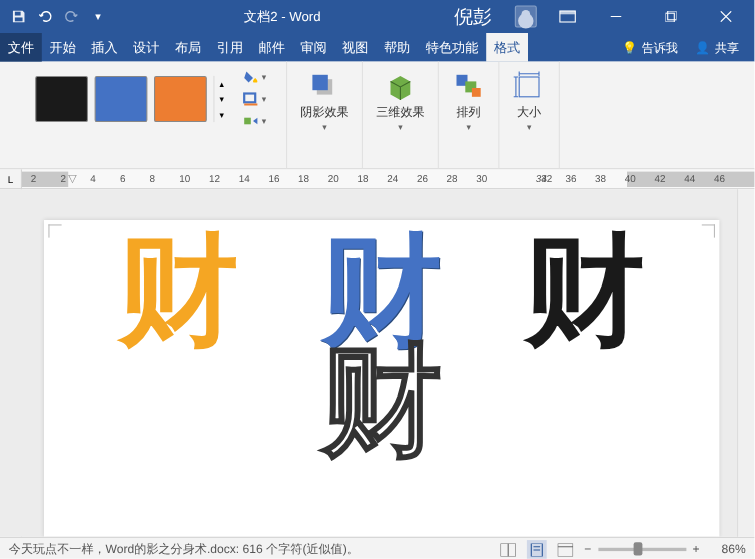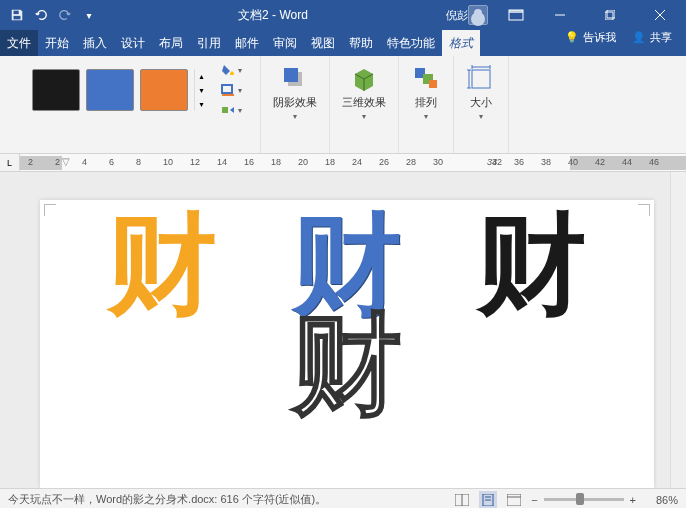--- a/index.html
+++ b/index.html
@@ -4,29 +4,29 @@
 <style>
 * { margin: 0; padding: 0; box-sizing: border-box; font-family: "Microsoft YaHei", "Segoe UI", sans-serif; }
 body { width: 686px; height: 508px; background: #fff; overflow: hidden; font-size: 12px; }
 .titlebar { height: 30px; background: linear-gradient(#2b579a,#2b579a); display: flex; align-items: center; color: #fff; }
 .qat { display: flex; align-items: center; gap: 2px; padding: 0 6px; }
 .qat-btn { width: 22px; height: 22px; display: flex; align-items: center; justify-content: center; cursor: pointer; }
 .title-center { flex: 1; text-align: center; font-size: 12px; }
 .title-right { display: flex; align-items: center; gap: 6px; padding-right: 4px; }
 .win-btn { width: 44px; height: 28px; display: flex; align-items: center; justify-content: center; cursor: pointer; }
 .win-btn.close { width: 44px; }
-.user-area { display: flex; align-items: center; gap: 0; font-size: 11px; padding: 0 6px; }
+.user-area { display: flex; align-items: center; gap: 21px; font-size: 17px; padding: 0 6px; }
 .avatar { width: 20px; height: 20px; background: #5a7bb0; border: 1px solid #88a2c8; border-radius: 2px; position: relative; }
 .avatar::after { content: ""; position: absolute; top: 3px; left: 5px; width: 8px; height: 8px; border-radius: 50%; background: #c7d3e8; box-shadow: 0 6px 0 3px #c7d3e8; }
 .ribbon-icon { width: 20px; height: 24px; display: flex; align-items: center; justify-content: center; margin: 0 6px; }
-.ribbon-tabs { height: 26px; background: #2b579a; display: flex; align-items: flex-start; justify-content: space-between; color: #fff; font-size: 12px; }
+.ribbon-tabs { height: 26px; background: #2b579a; display: flex; align-items: center; justify-content: space-between; color: #fff; font-size: 12px; }
 .tabs-left { display: flex; height: 100%; }
 .tab { padding: 0 7px; display: flex; align-items: center; height: 100%; cursor: pointer; white-space: nowrap; }
 .tab.file { background: #1e3e6e; }
-.tab.active { background: #f3f3f3; color: #2b579a; font-style: italic; }
+.tab.active { background: #f3f3f3; color: #2b579a; }
 .tabs-right { display: flex; align-items: center; gap: 4px; padding-right: 8px; }
 .tellme { display: flex; align-items: center; gap: 4px; padding: 0 6px; font-size: 11px; }
 .share-btn { display: flex; align-items: center; gap: 4px; padding: 0 6px; font-size: 11px; }
 .ribbon-content { height: 98px; background: #f3f3f3; border-bottom: 1px solid #d4d4d4; display: flex; }
 .group { border-right: 1px solid #e1e1e1; padding: 4px 6px 2px 6px; display: flex; flex-direction: column; justify-content: space-between; }
 .group-label { text-align: center; font-size: 11px; color: #666; padding: 2px 0; }
 .big-btn { display: flex; flex-direction: column; align-items: center; gap: 2px; padding: 4px 6px; cursor: pointer; }
 .big-label { font-size: 11px; color: #333; text-align: center; line-height: 1.2; }
 .shape-icon { width: 32px; height: 32px; position: relative; }
 .shape-icon svg { width: 100%; height: 100%; }

